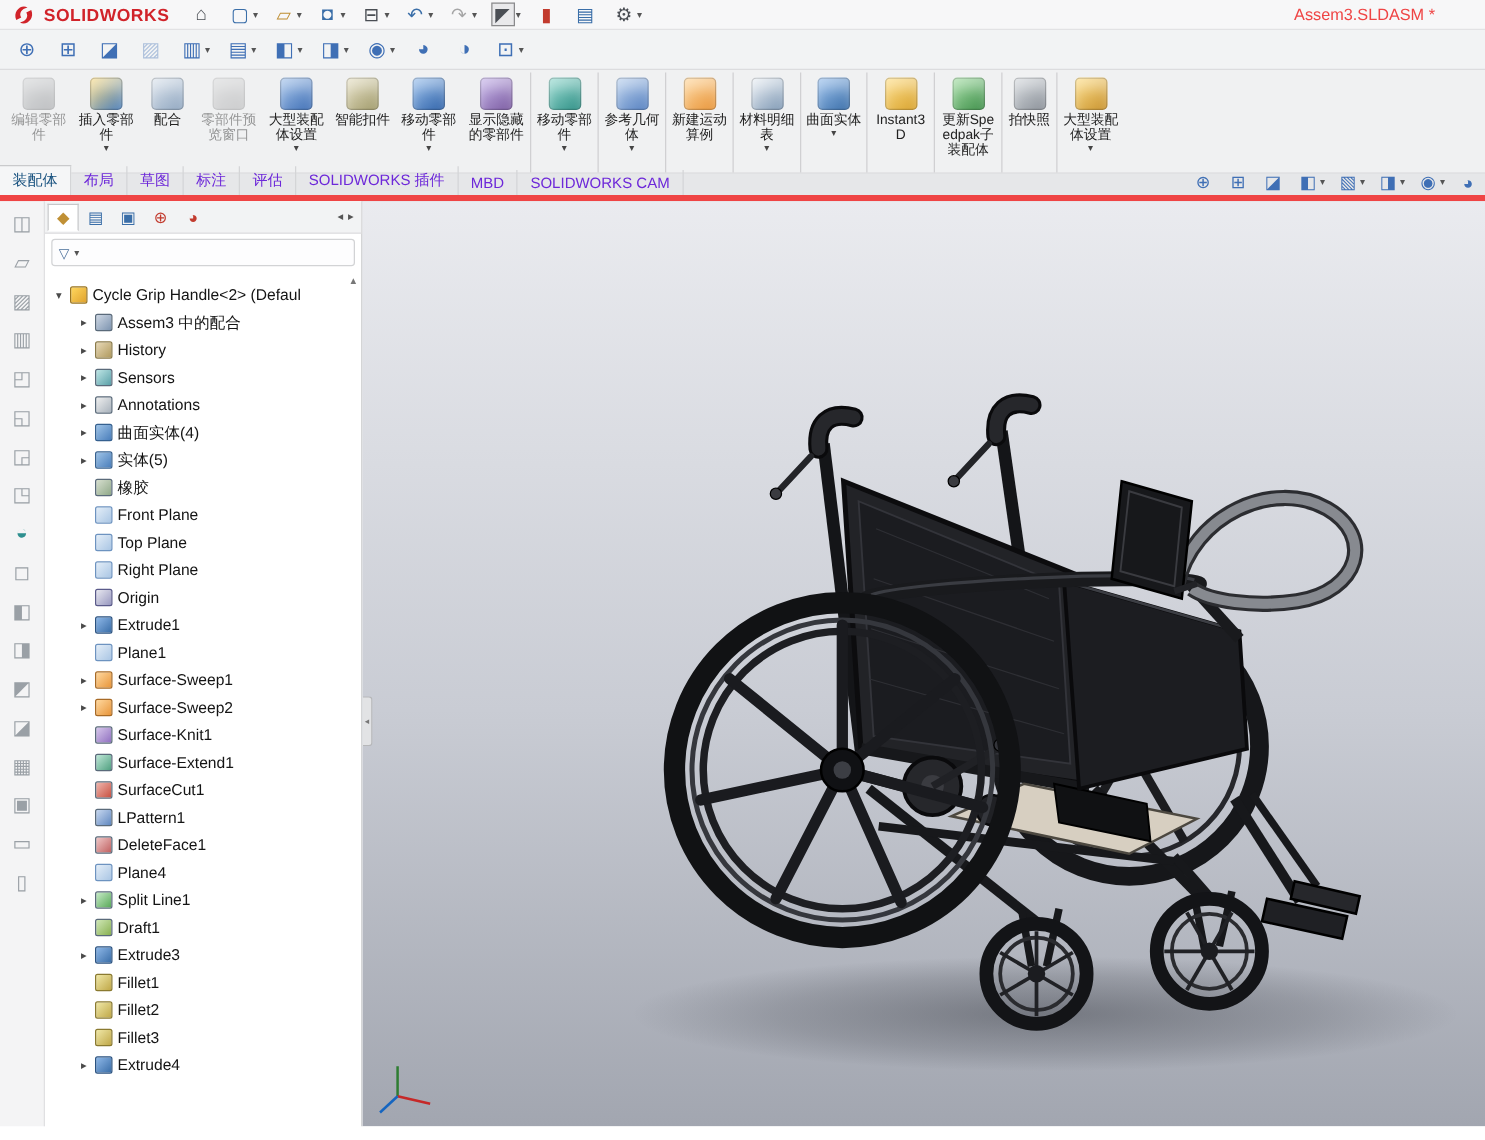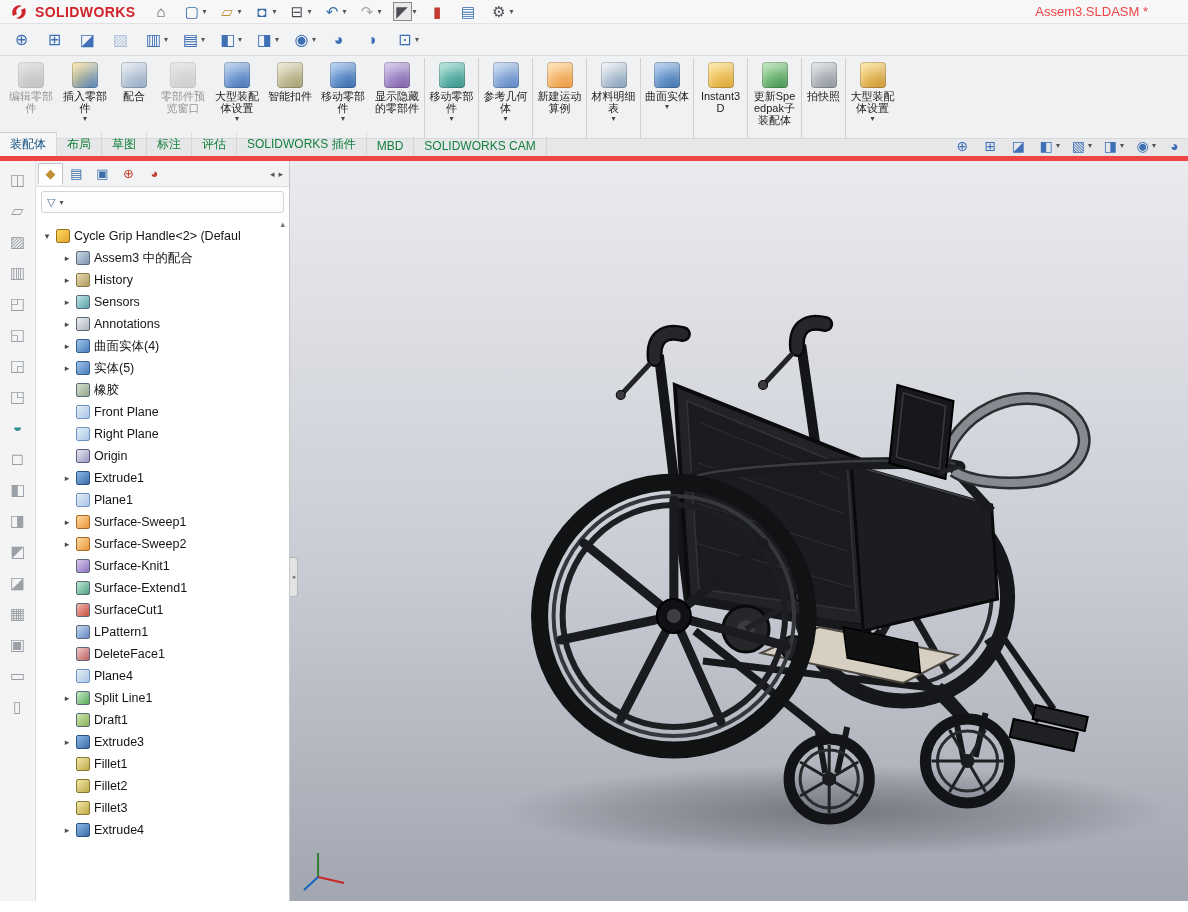--- a/index.html
+++ b/index.html
@@ -45,21 +45,21 @@
   .ric-motion{background:linear-gradient(140deg,#ffd9a0,#e8953a)}
   .ric-bom{background:linear-gradient(140deg,#eef2f6,#7e98b4)}
   .ric-explode{background:linear-gradient(140deg,#9cc2ee,#3a6ea8)}
   .ric-instant3d{background:linear-gradient(140deg,#ffe08a,#d8a22e)}
   .ric-speedpak{background:linear-gradient(140deg,#a8e0a8,#3f8f4a)}
   .ric-snapshot{background:linear-gradient(140deg,#d8dce0,#8a9098)}
   .ric-largeasm{background:linear-gradient(140deg,#ffe08a,#c8922e)}
 
   
   .tabrow{height:22px;background:#e6e7e9;border-bottom:5px solid #ef4444;display:flex;align-items:flex-end;}
-  .tab{padding:3px 10px 3px;font-size:12px;color:#15803d;border-right:1px solid #d4d5d7;white-space:nowrap;}
+  .tab{padding:3px 10px 3px;font-size:12px;color:#6d28d9;border-right:1px solid #d4d5d7;white-space:nowrap;}
   .tab.active{background:#f5f6f7;color:#16507e;border-top:1px solid #c9cacc;}
   .tabrow-right{margin-left:auto;display:flex;align-items:center;gap:2px;padding-right:0;}
   .tabrow-right .tb-ico .gi{width:17px;height:17px;font-size:14px;color:#3f6fb5;}
 
   
   .main{display:flex;height:740px;}
   .leftstrip{width:36px;background:#f4f4f5;border-right:1px solid #e0e0e2;display:flex;flex-direction:column;align-items:center;padding-top:8px;gap:11px;}
   .ls-ico{width:20px;height:20px;display:flex;align-items:center;justify-content:center;font-size:16px;}
   .lg{color:#9aa0a6}.teal{color:#2e8f8f}
 
@@ -552,20 +552,25 @@
           <span class="tic ic-material"></span>
           <span class="tlabel">橡胶</span>
         </div>
 
         <div class="trow d1">
           <span class="arrow"></span>
           <span class="tic ic-plane"></span>
           <span class="tlabel">Front Plane</span>
         </div>
 
+        <div class="trow d1">
+          <span class="arrow"></span>
+          <span class="tic ic-plane"></span>
+          <span class="tlabel">Top Plane</span>
+        </div>
 
         <div class="trow d1">
           <span class="arrow"></span>
           <span class="tic ic-plane"></span>
           <span class="tlabel">Right Plane</span>
         </div>
 
         <div class="trow d1">
           <span class="arrow"></span>
           <span class="tic ic-origin"></span>

